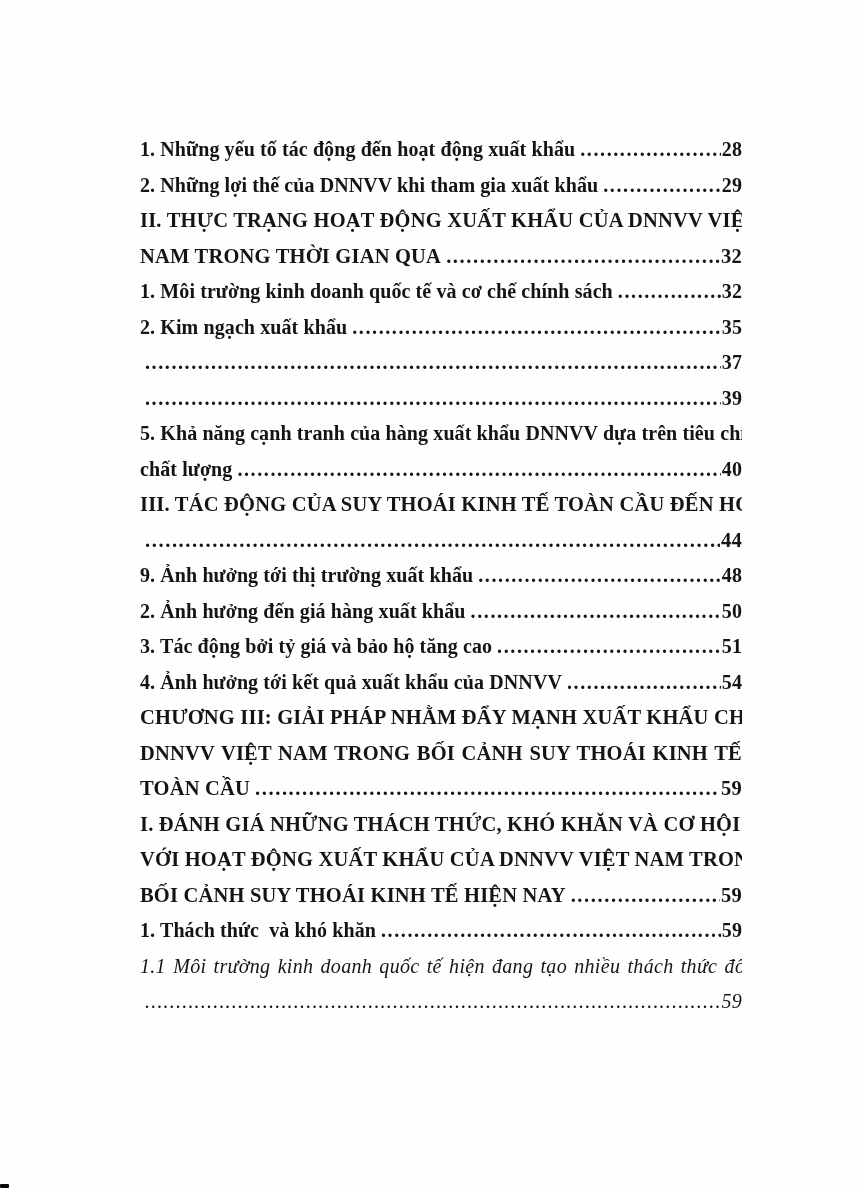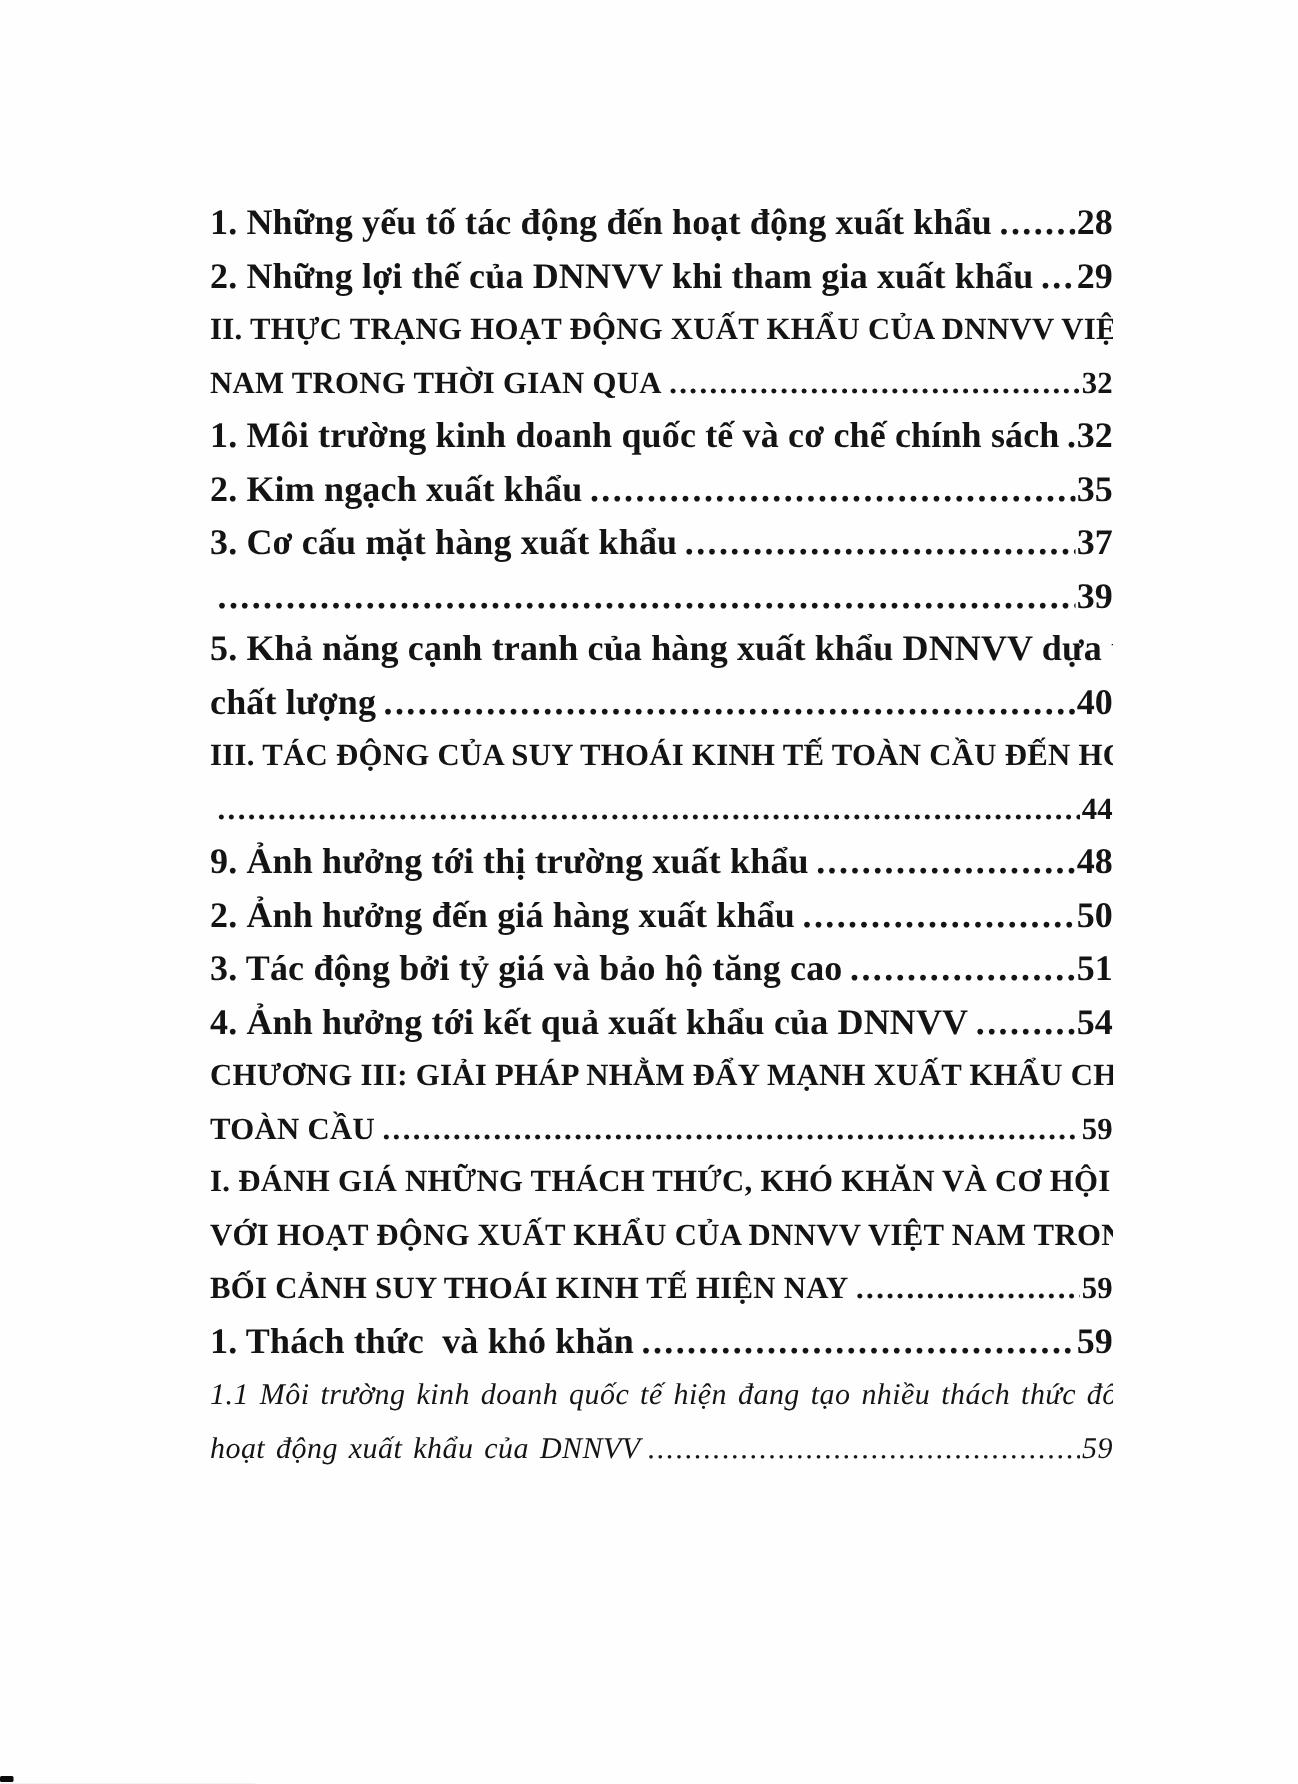--- a/index.html
+++ b/index.html
@@ -53,21 +53,21 @@
     margin-right: 1px;
   }
   .dot-leader::after {
     content: "...................................................................................................................................................................";
     letter-spacing: 1.6px;
   }
   .page-num {
     flex: 0 0 auto;
   }
   
-  .entry.item  { font-weight: bold; font-size: 24px; letter-spacing: 0.1px; }
+  .entry.item  { font-weight: bold; font-size: 20px; letter-spacing: 0.1px; }
   .entry.section { font-weight: bold; font-size: 20.5px; letter-spacing: 0.2px; }
   .entry.chapter { font-weight: bold; font-size: 20.5px; letter-spacing: 0.2px; }
   .entry.sub {
     font-style: italic;
     font-weight: normal;
     font-size: 20px;
     letter-spacing: 0.3px;
     word-spacing: 2px;
   }
   .entry.sub .dot-leader::after { letter-spacing: 1.2px; }
@@ -117,21 +117,20 @@
       </div>
       <div class="entry item">
         <div class="toc-line row">
           <span class="title-text">2. Kim ngạch xuất khẩu</span>
           <span class="dot-leader"></span>
           <span class="page-num">35</span>
         </div>
       </div>
       <div class="entry item">
         <div class="toc-line row">
-          <span class="title-text">3. Cơ cấu mặt hàng xuất khẩu</span>
           <span class="dot-leader"></span>
           <span class="page-num">37</span>
         </div>
       </div>
       <div class="entry item">
         <div class="toc-line row">
           <span class="dot-leader"></span>
           <span class="page-num">39</span>
         </div>
       </div>
@@ -173,20 +172,21 @@
       </div>
       <div class="entry item">
         <div class="toc-line row">
           <span class="title-text">4. Ảnh hưởng tới kết quả xuất khẩu của DNNVV</span>
           <span class="dot-leader"></span>
           <span class="page-num">54</span>
         </div>
       </div>
       <div class="entry chapter">
         <div class="toc-line full">CHƯƠNG III: GIẢI PHÁP NHẰM ĐẨY MẠNH XUẤT KHẨU CHO</div>
+        <div class="toc-line full">DNNVV VIỆT NAM TRONG BỐI CẢNH SUY THOÁI KINH TẾ</div>
         <div class="toc-line row">
           <span class="title-text">TOÀN CẦU</span>
           <span class="dot-leader"></span>
           <span class="page-num">59</span>
         </div>
       </div>
       <div class="entry section">
         <div class="toc-line full">I. ĐÁNH GIÁ NHỮNG THÁCH THỨC, KHÓ KHĂN VÀ CƠ HỘI ĐỐI</div>
         <div class="toc-line full">VỚI HOẠT ĐỘNG XUẤT KHẨU CỦA DNNVV VIỆT NAM TRONG</div>
         <div class="toc-line row">
@@ -198,20 +198,19 @@
       <div class="entry item">
         <div class="toc-line row">
           <span class="title-text">1. Thách thức  và khó khăn</span>
           <span class="dot-leader"></span>
           <span class="page-num">59</span>
         </div>
       </div>
       <div class="entry sub">
         <div class="toc-line full">1.1 Môi trường kinh doanh quốc tế hiện đang tạo nhiều thách thức đối với</div>
         <div class="toc-line row">
-          <span class="title-text">hoạt động xuất khẩu của DNNVV</span>
           <span class="dot-leader"></span>
           <span class="page-num">59</span>
         </div>
       </div>
     </div>
   <div class="scan-speck"></div>
 </div>
 
 </body></html>

